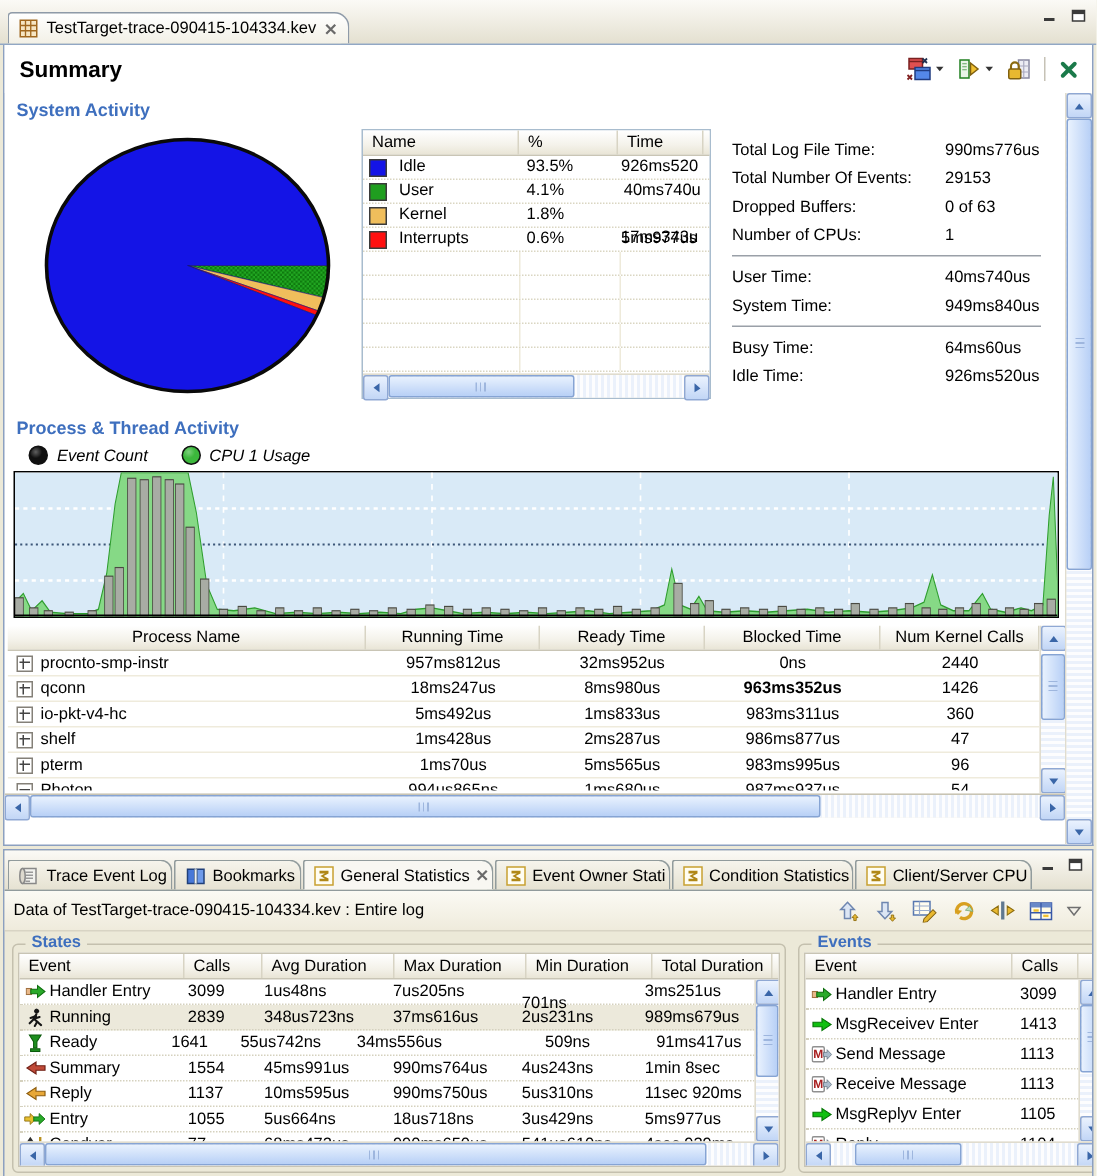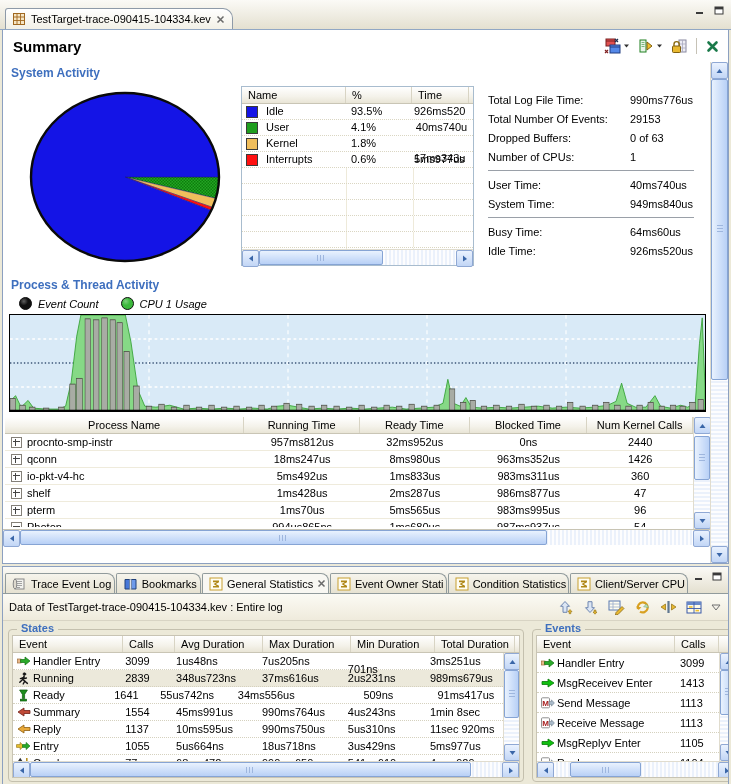--- a/index.html
+++ b/index.html
@@ -446,21 +446,21 @@
               <div class="prow">
                 <span class="c pname" style="width: 240px; box-sizing: border-box;">
                   <span class="expbox plus">
                     <i></i>
                     <b></b>
                   </span>
                   <span>qconn</span>
                 </span>
                 <span class="c num" style="width: 116px; box-sizing: border-box;">18ms247us</span>
                 <span class="c num" style="width: 110px; box-sizing: border-box;">8ms980us</span>
-                <span class="c num" style="width: 118px; box-sizing: border-box;">963ms352us</span>
+                <span class="c num" style="width: 118px; box-sizing: border-box; font-weight: bold;">963ms352us</span>
                 <span class="c num" style="width: 106px; box-sizing: border-box;">1426</span>
               </div>
               <div class="prow">
                 <span class="c pname" style="width: 240px; box-sizing: border-box;">
                   <span class="expbox plus">
                     <i></i>
                     <b></b>
                   </span>
                   <span>io-pkt-v4-hc</span>
                 </span>

